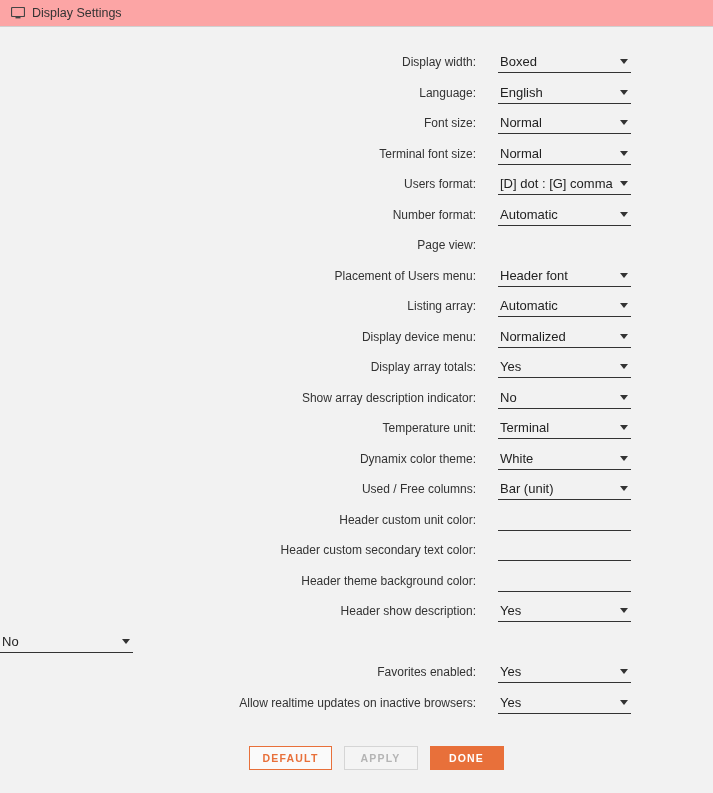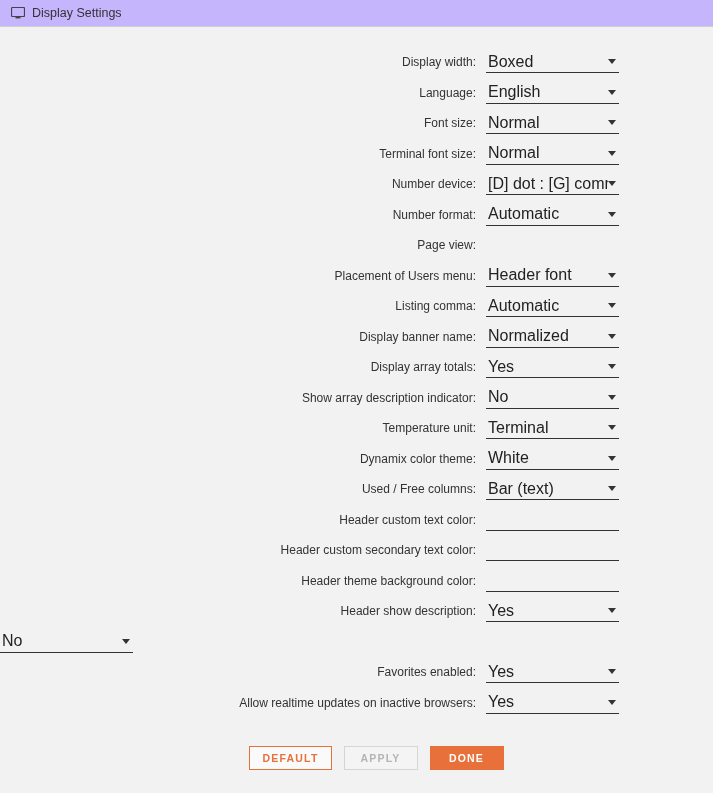--- a/index.html
+++ b/index.html
@@ -17,21 +17,21 @@
   }
   .window {
     width: 713px;
     height: 793px;
     background: #f2f2f2;
     position: relative;
     box-sizing: border-box;
   }
   .titlebar {
     height: 27px;
-    background: #c4b5fd;
+    background: #fca5a5;
     border-bottom: 1px solid #d0d0d0;
     display: flex;
     align-items: center;
     padding: 0 10px;
     box-sizing: border-box;
   }
   .titlebar .tb-icon {
     width: 15px;
     height: 15px;
     margin-right: 7px;
@@ -49,41 +49,42 @@
     padding-top: 20px;
     box-sizing: border-box;
   }
   .form {
     display: block;
   }
   .row {
     display: flex;
     align-items: center;
     height: 30.5px;
+    gap: 12px;
   }
   .label {
     width: 486px;
     text-align: right;
     padding-right: 10px;
     box-sizing: border-box;
     font-size: 12px;
     color: #333;
     white-space: nowrap;
   }
   .control {
     width: 135px;
     position: relative;
   }
   .select {
     width: 133px;
     height: 22px;
     border: none;
     border-bottom: 1px solid #333;
     background: transparent;
-    font-size: 16px;
+    font-size: 13px;
     color: #222;
     display: flex;
     align-items: center;
     padding-left: 2px;
     box-sizing: border-box;
     position: relative;
     font-family: "Liberation Sans", sans-serif;
   }
   .select .sel-value {
     flex: 1;
@@ -199,21 +200,21 @@
         <div class="row">
           <div class="label">Terminal font size:</div>
           <div class="control">
             <div class="select">
               <span class="sel-value">Normal</span>
               <span class="caret"></span>
             </div>
           </div>
         </div>
         <div class="row">
-          <div class="label">Number device:</div>
+          <div class="label">Users format:</div>
           <div class="control">
             <div class="select">
               <span class="sel-value">[D] dot : [G] comma</span>
               <span class="caret"></span>
             </div>
           </div>
         </div>
         <div class="row">
           <div class="label">Number format:</div>
           <div class="control">
@@ -229,30 +230,30 @@
         <div class="row">
           <div class="label">Placement of Users menu:</div>
           <div class="control">
             <div class="select">
               <span class="sel-value">Header font</span>
               <span class="caret"></span>
             </div>
           </div>
         </div>
         <div class="row">
-          <div class="label">Listing comma:</div>
+          <div class="label">Listing array:</div>
           <div class="control">
             <div class="select">
               <span class="sel-value">Automatic</span>
               <span class="caret"></span>
             </div>
           </div>
         </div>
         <div class="row">
-          <div class="label">Display banner name:</div>
+          <div class="label">Display device menu:</div>
           <div class="control">
             <div class="select">
               <span class="sel-value">Normalized</span>
               <span class="caret"></span>
             </div>
           </div>
         </div>
         <div class="row">
           <div class="label">Display array totals:</div>
           <div class="control">
@@ -286,27 +287,27 @@
             <div class="select">
               <span class="sel-value">White</span>
               <span class="caret"></span>
             </div>
           </div>
         </div>
         <div class="row">
           <div class="label">Used / Free columns:</div>
           <div class="control">
             <div class="select">
-              <span class="sel-value">Bar (text)</span>
-              <span class="caret"></span>
-            </div>
-          </div>
-        </div>
-        <div class="row">
-          <div class="label">Header custom text color:</div>
+              <span class="sel-value">Bar (unit)</span>
+              <span class="caret"></span>
+            </div>
+          </div>
+        </div>
+        <div class="row">
+          <div class="label">Header custom unit color:</div>
           <div class="control"><input type="text" class="textinput" value="" placeholder="" style=""></div>
         </div>
         <div class="row">
           <div class="label">Header custom secondary text color:</div>
           <div class="control"><input type="text" class="textinput" value="" placeholder="" style=""></div>
         </div>
         <div class="row">
           <div class="label">Header theme background color:</div>
           <div class="control"><input type="text" class="textinput" value="" placeholder="" style=""></div>
         </div>

